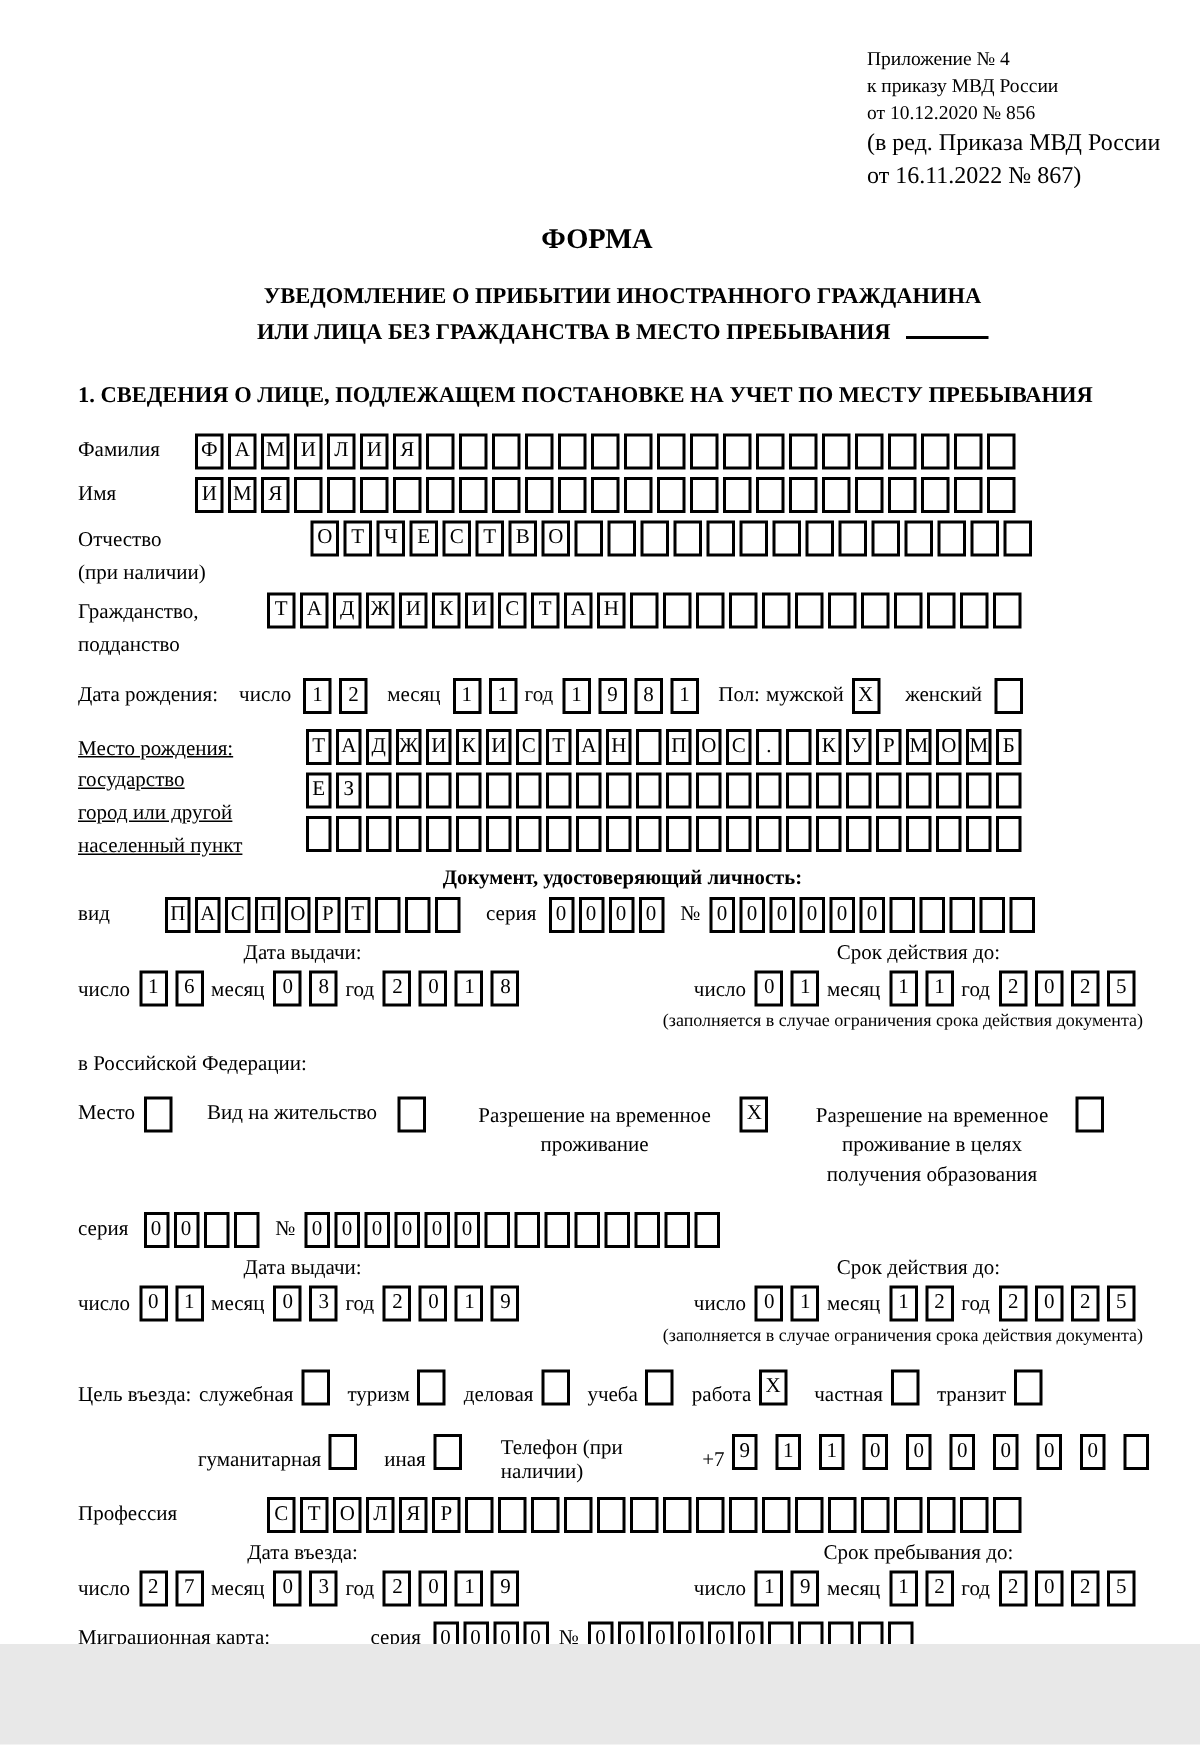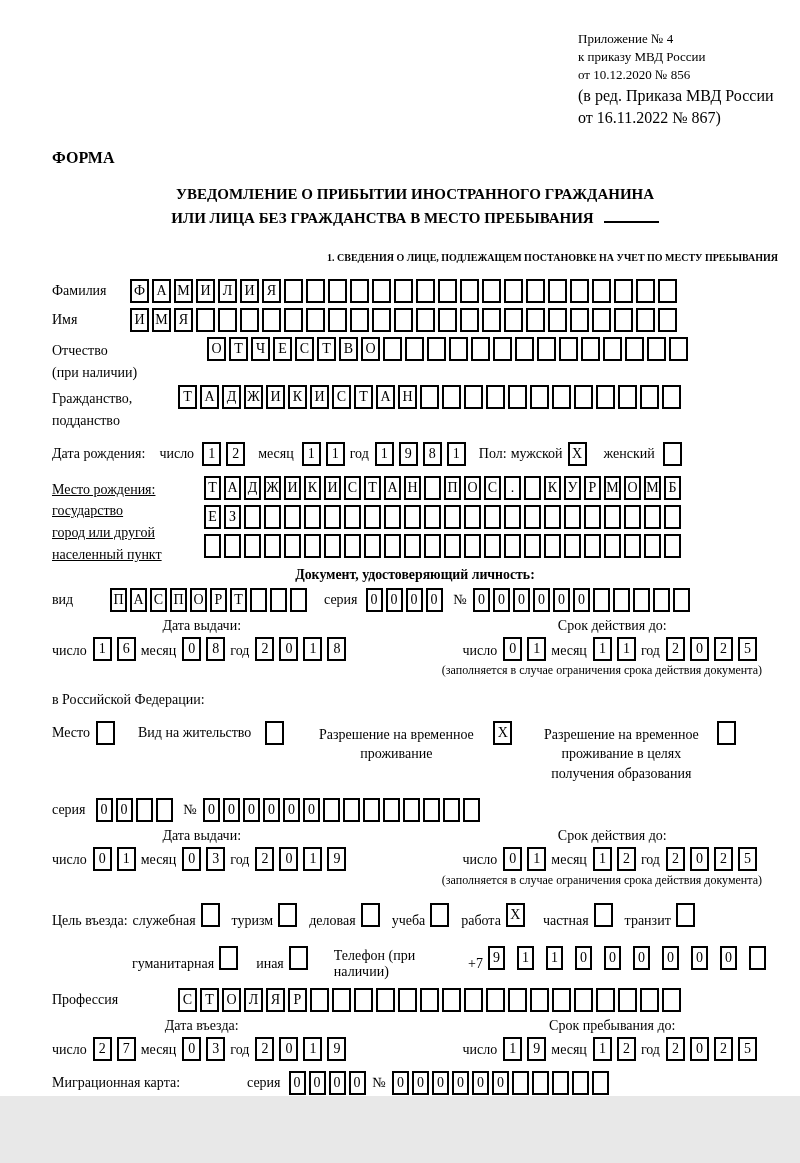--- a/index.html
+++ b/index.html
@@ -4,24 +4,24 @@
 <style>
   * { box-sizing: border-box; }
   html,body { margin:0; padding:0; background:#e8e8e8; }
   .page {
     width:800px; height:1096px; margin:0 auto; background:#ffffff;
     font-family:"Liberation Serif", serif; color:#000;
     padding:30px 22px 0 52px; position:relative; overflow:hidden;
   }
   .annex { margin-left:auto; width:200px; font-size:13px; line-height:1.4; }
   .annex .small { font-size:16px; }
-  .forma { text-align:left; padding-right:34px; font-weight:bold; font-size:16px; margin-top:20px; }
+  .forma { text-align:center; padding-right:34px; font-weight:bold; font-size:19px; margin-top:20px; }
   .title { text-align:center; font-weight:bold; font-size:15px; margin-top:16px; line-height:1.55; }
   .underline { display:inline-block; width:55px; border-bottom:2px solid #000; height:0.9em; margin-left:10px; }
-  .sec { font-weight:bold; font-size:10px; margin-top:22px; text-align:right; white-space:nowrap; }
+  .sec { font-weight:bold; font-size:15px; margin-top:22px; text-align:left; white-space:nowrap; }
 
   .row { display:flex; align-items:flex-start; margin-top:5px; font-size:14px; }
   .lbl { flex:none; line-height:1.35; padding-top:3px; }
   .lbl2 { line-height:1.55; }
   .boxes { display:flex; flex-wrap:nowrap; }
   .box {
     flex:none; width:19px; height:24px; border:2px solid #000; margin-right:3px;
     display:flex; align-items:center; justify-content:center;
     font-size:14px; background:#fff;
   }

